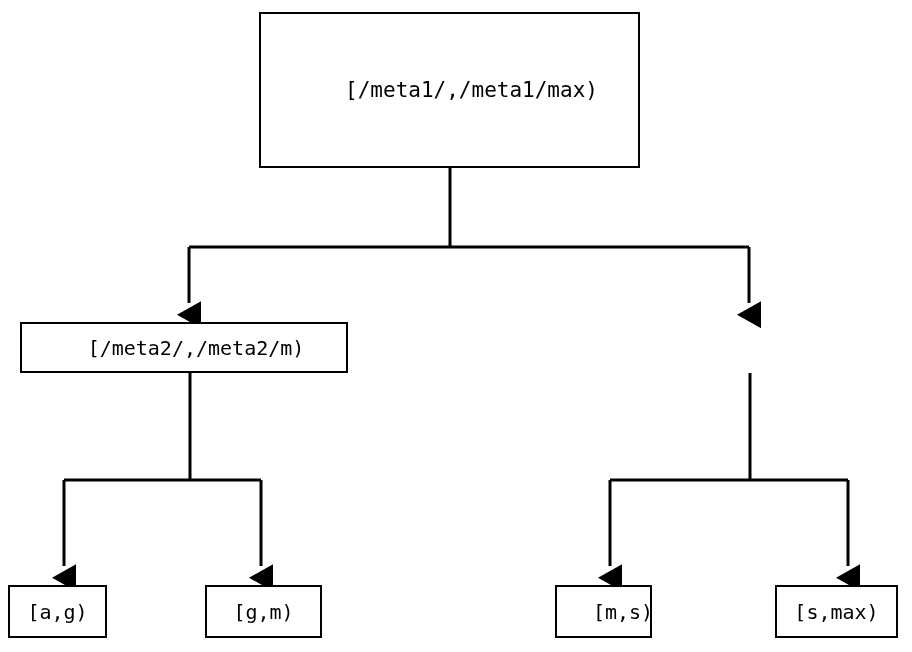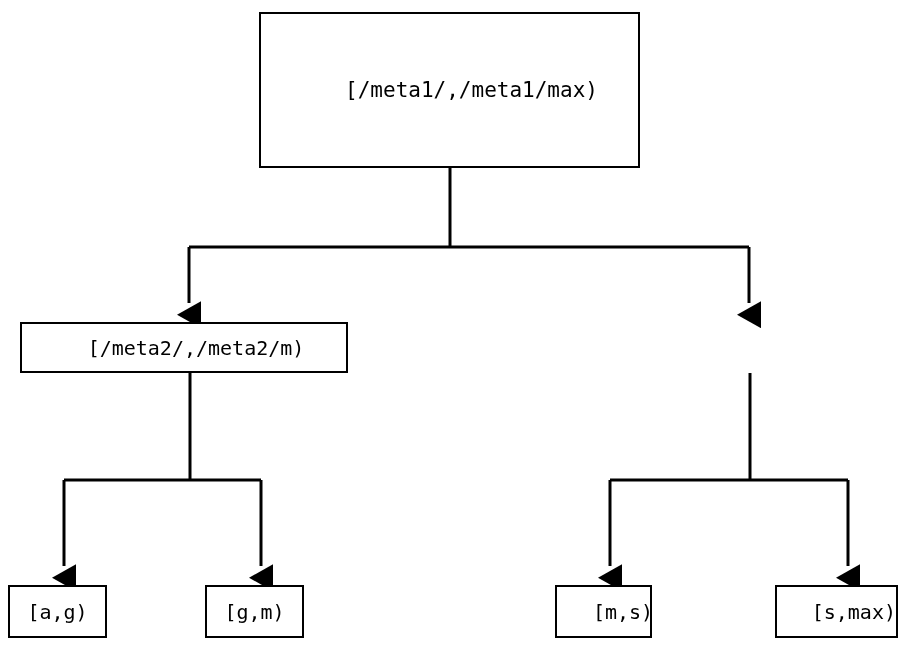--- a/index.html
+++ b/index.html
@@ -46,23 +46,23 @@
   .node-root .node-label { font-size: 21px; }
   
   .node-l2 { top: 322px; height: 51px; }
   .node-l2 .node-label { font-size: 20px; }
   .node-l2-left  { left: 20px;  width: 328px; padding-left: 24px; }
   .node-l2-right { left: 580px; width: 318px; }
   
   .node-leaf { top: 585px; height: 53px; }
   .node-leaf .node-label { font-size: 20px; }
   .node-leaf-0 { left: 8px;   width: 99px; align-items: center;  }
-  .node-leaf-1 { left: 205px; width: 99px;  }
+  .node-leaf-1 { left: 205px; width: 117px;  }
   .node-leaf-2 { left: 555px; width: 97px; padding-left: 39px;  }
-  .node-leaf-3 { left: 775px; width: 123px; justify-content: flex-end; }
+  .node-leaf-3 { left: 775px; width: 123px; }
 </style>
 </head>
 <body>
 
 <div id="canvas">
 
   <svg id="edge-layer" width="912" height="652" viewBox="0 0 912 652" xmlns="http://www.w3.org/2000/svg">
     <defs>
       <marker id="arrowhead" markerWidth="9" markerHeight="8" refX="0.6" refY="4" orient="auto" markerUnits="strokeWidth">
         <path d="M0,0 L9,0 L4.5,8 z" fill="#000000"></path>

